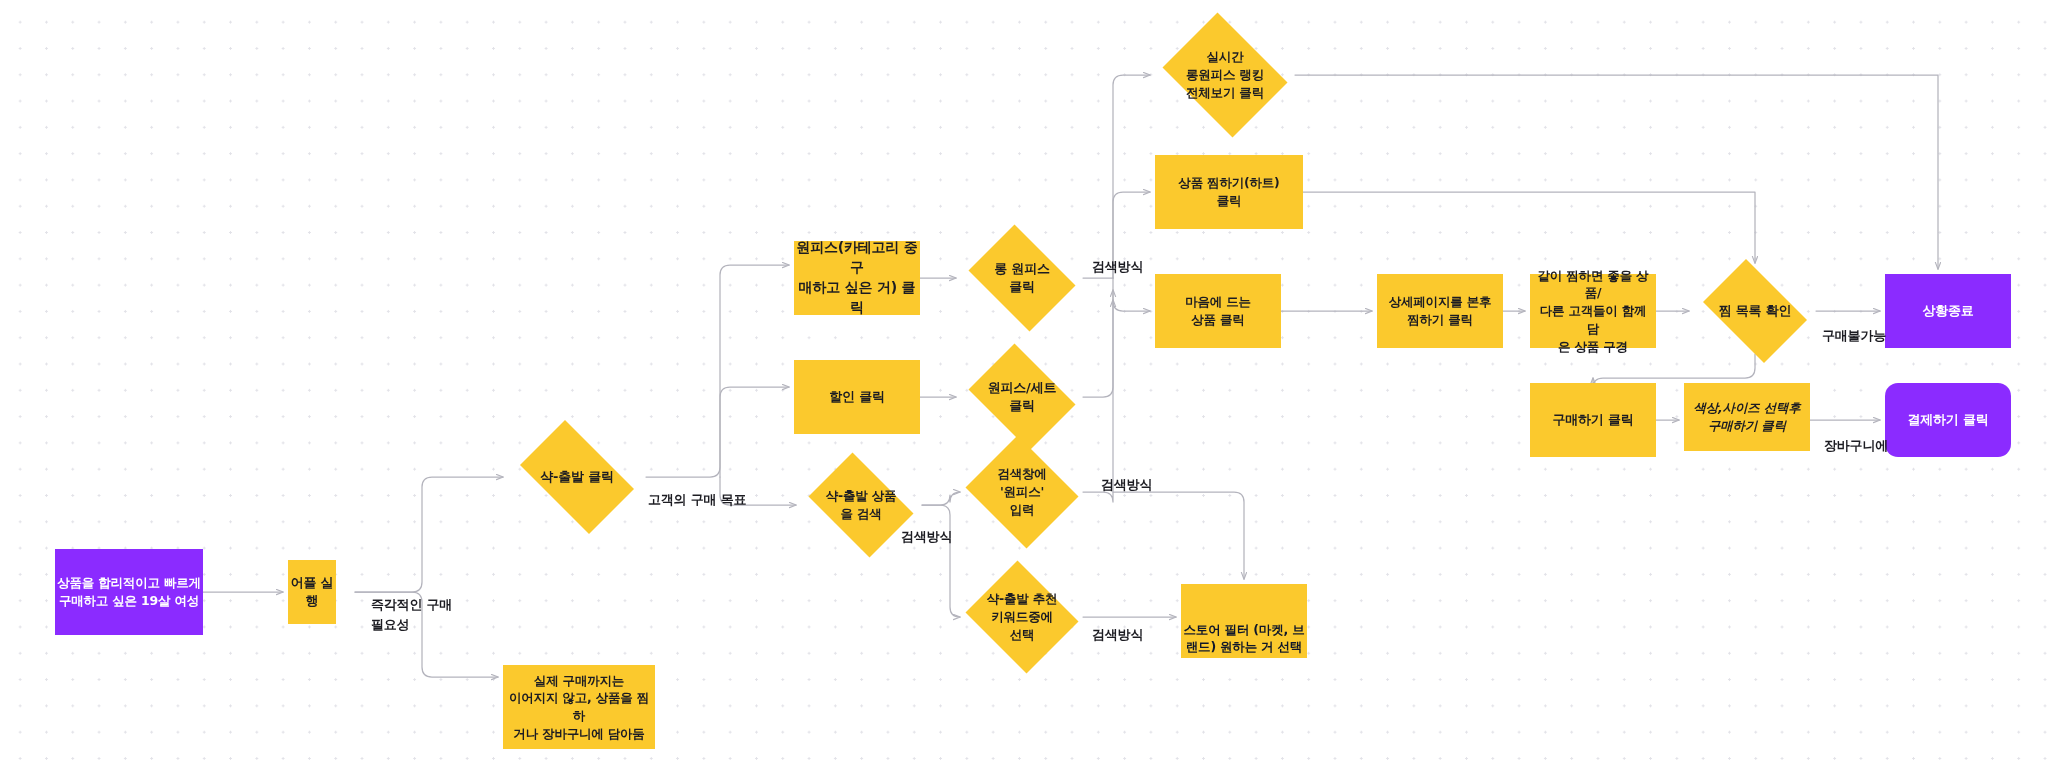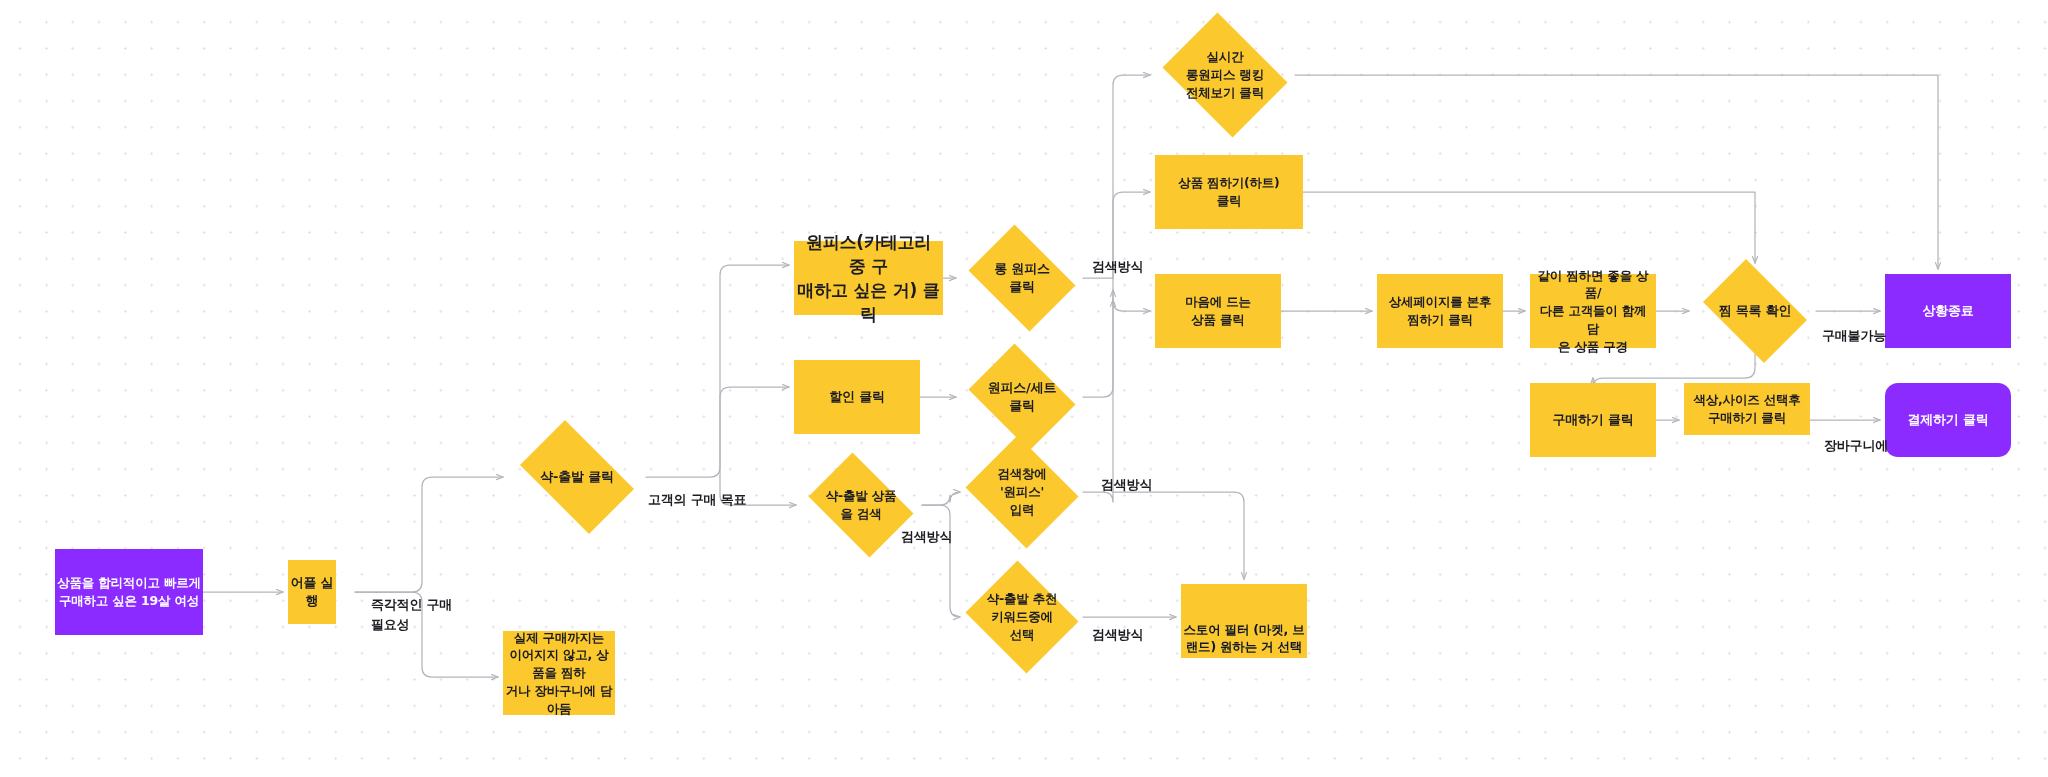--- a/index.html
+++ b/index.html
@@ -117,24 +117,24 @@
         <path d="M1083,617 L1176,617" fill="none" stroke="#b4b4bd" stroke-width="1.25" stroke-linecap="round" stroke-linejoin="round" marker-end="url(#arrowhead)"></path>
         <path d="M1113,492 L1113,300" fill="none" stroke="#b4b4bd" stroke-width="1.25" stroke-linecap="round" stroke-linejoin="round" marker-end="url(#arrowhead)"></path>
       </g>
   </svg>
 
   <div id="node-layer">
       <div class="node rect terminal" style="left: 55px; top: 549px; width: 148px; height: 86px; font-size: 12.5px; background: rgb(139, 43, 255); color: rgb(255, 255, 255);"><span>상품을 합리적이고 빠르게
 구매하고 싶은 19살 여성</span></div>
       <div class="node rect" style="left: 288px; top: 560px; width: 48px; height: 64px; font-size: 13px; background: rgb(251, 201, 45); color: rgb(28, 28, 34);"><span>어플 실행</span></div>
       <div class="node diamond" style="left: 508px; top: 432px; width: 138px; height: 90px; font-size: 13px;"><div class="dia-shape" style="background: rgb(251, 201, 45);"></div><div class="dia-text">샥-출발 클릭</div></div>
-      <div class="node rect" style="left: 503px; top: 631px; width: 112px; height: 84px; font-size: 12.5px; background: rgb(251, 201, 45); color: rgb(28, 28, 34);"><span>실제 구매까지는
+      <div class="node rect" style="left: 503px; top: 665px; width: 152px; height: 84px; font-size: 12.5px; background: rgb(251, 201, 45); color: rgb(28, 28, 34);"><span>실제 구매까지는
 이어지지 않고, 상품을 찜하
 거나 장바구니에 담아둠</span></div>
-      <div class="node rect" style="left: 794px; top: 241px; width: 149px; height: 74px; font-size: 17px; background: rgb(251, 201, 45); color: rgb(28, 28, 34);"><span>원피스(카테고리 중 구
+      <div class="node rect" style="left: 794px; top: 241px; width: 126px; height: 74px; font-size: 14px; background: rgb(251, 201, 45); color: rgb(28, 28, 34);"><span>원피스(카테고리 중 구
 매하고 싶은 거) 클릭</span></div>
       <div class="node rect" style="left: 794px; top: 360px; width: 126px; height: 74px; font-size: 13px; background: rgb(251, 201, 45); color: rgb(28, 28, 34);"><span>할인 클릭</span></div>
       <div class="node diamond" style="left: 800px; top: 461px; width: 122px; height: 88px; font-size: 12.5px;"><div class="dia-shape" style="background: rgb(251, 201, 45);"></div><div class="dia-text">샥-출발 상품
 을 검색</div></div>
       <div class="node diamond" style="left: 961px; top: 232px; width: 122px; height: 92px; font-size: 13px;"><div class="dia-shape" style="background: rgb(251, 201, 45);"></div><div class="dia-text">롱 원피스
 클릭</div></div>
       <div class="node diamond" style="left: 961px; top: 351px; width: 122px; height: 92px; font-size: 13px;"><div class="dia-shape" style="background: rgb(251, 201, 45);"></div><div class="dia-text">원피스/세트
 클릭</div></div>
       <div class="node diamond" style="left: 961px; top: 440px; width: 122px; height: 104px; font-size: 12.5px;"><div class="dia-shape" style="background: rgb(251, 201, 45);"></div><div class="dia-text">검색창에
 '원피스'
@@ -152,21 +152,21 @@
       <div class="node rect" style="left: 1155px; top: 274px; width: 126px; height: 74px; font-size: 12.5px; background: rgb(251, 201, 45); color: rgb(28, 28, 34);"><span>마음에 드는
 상품 클릭</span></div>
       <div class="node rect" style="left: 1377px; top: 274px; width: 126px; height: 74px; font-size: 12.5px; background: rgb(251, 201, 45); color: rgb(28, 28, 34);"><span>상세페이지를 본후
 찜하기 클릭</span></div>
       <div class="node rect" style="left: 1530px; top: 274px; width: 126px; height: 74px; font-size: 12.5px; background: rgb(251, 201, 45); color: rgb(28, 28, 34);"><span>같이 찜하면 좋을 상품/
 다른 고객들이 함께 담
 은 상품 구경</span></div>
       <div class="node diamond" style="left: 1694px; top: 268px; width: 122px; height: 86px; font-size: 13px;"><div class="dia-shape" style="background: rgb(251, 201, 45);"></div><div class="dia-text">찜 목록 확인</div></div>
       <div class="node rect terminal" style="left: 1885px; top: 274px; width: 126px; height: 74px; font-size: 13px; background: rgb(139, 43, 255); color: rgb(255, 255, 255); align-items: center;"><span>상황종료</span></div>
       <div class="node rect" style="left: 1530px; top: 383px; width: 126px; height: 74px; font-size: 13px; background: rgb(251, 201, 45); color: rgb(28, 28, 34);"><span>구매하기 클릭</span></div>
-      <div class="node rect" style="left: 1684px; top: 383px; width: 126px; height: 52px; font-size: 12.5px; background: rgb(251, 201, 45); color: rgb(28, 28, 34);"><span>색상,사이즈 선택후
+      <div class="node rect" style="left: 1684px; top: 383px; width: 126px; height: 68px; font-size: 12.5px; background: rgb(251, 201, 45); color: rgb(28, 28, 34); font-style: italic;"><span>색상,사이즈 선택후
 구매하기 클릭</span></div>
       <div class="node rect terminal" style="left: 1885px; top: 383px; width: 126px; height: 74px; font-size: 13px; background: rgb(139, 43, 255); color: rgb(255, 255, 255); border-radius: 13px;"><span>결제하기 클릭</span></div>
     </div>
   <div id="label-layer">
       <div class="edge-label" style="left: 371px; top: 595px; font-size: 13px; color: rgb(28, 28, 34);">즉각적인 구매
 필요성</div>
       <div class="edge-label" style="left: 648px; top: 490px; font-size: 13px; color: rgb(28, 28, 34);">고객의 구매 목표</div>
       <div class="edge-label" style="left: 1092px; top: 257px; font-size: 13px; color: rgb(28, 28, 34);">검색방식</div>
       <div class="edge-label" style="left: 901px; top: 527px; font-size: 13px; color: rgb(28, 28, 34);">검색방식</div>
       <div class="edge-label" style="left: 1101px; top: 475px; font-size: 13px; color: rgb(28, 28, 34);">검색방식</div>

